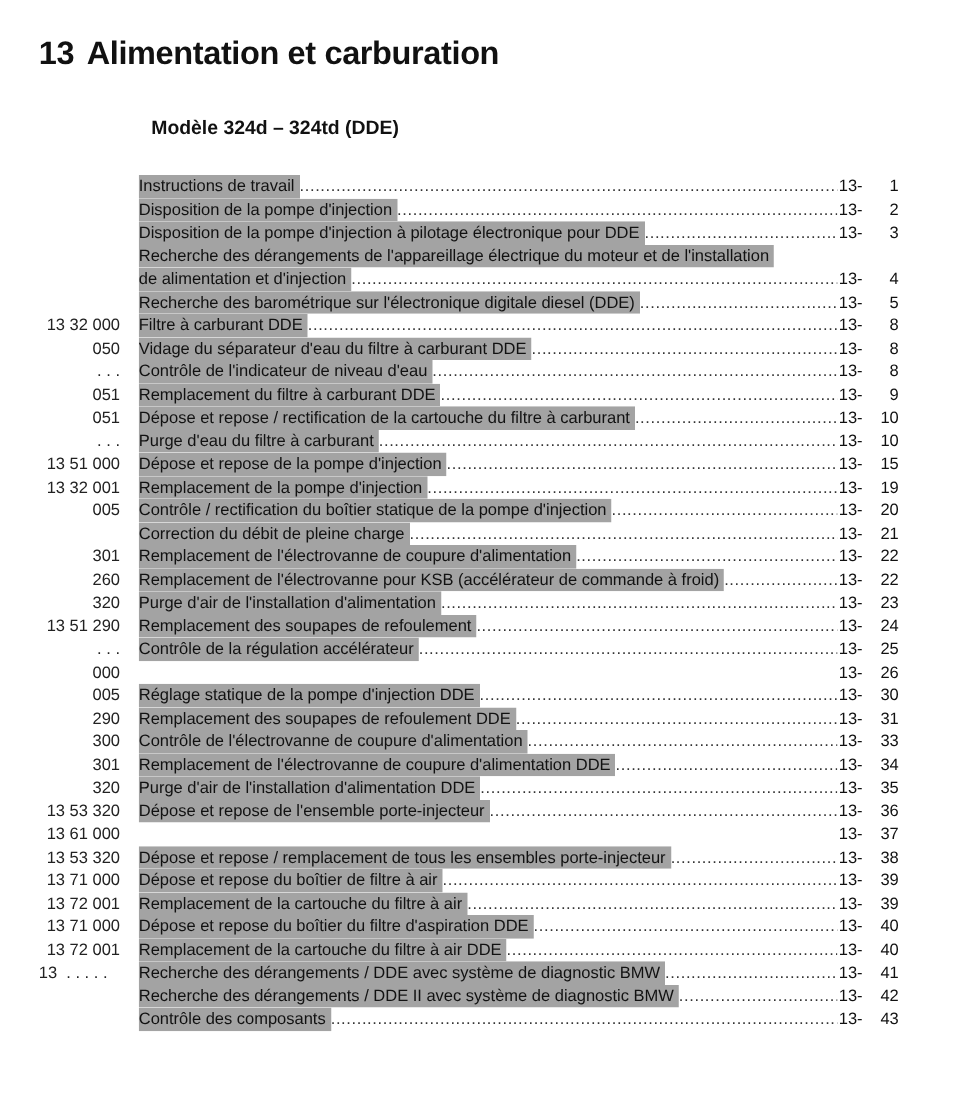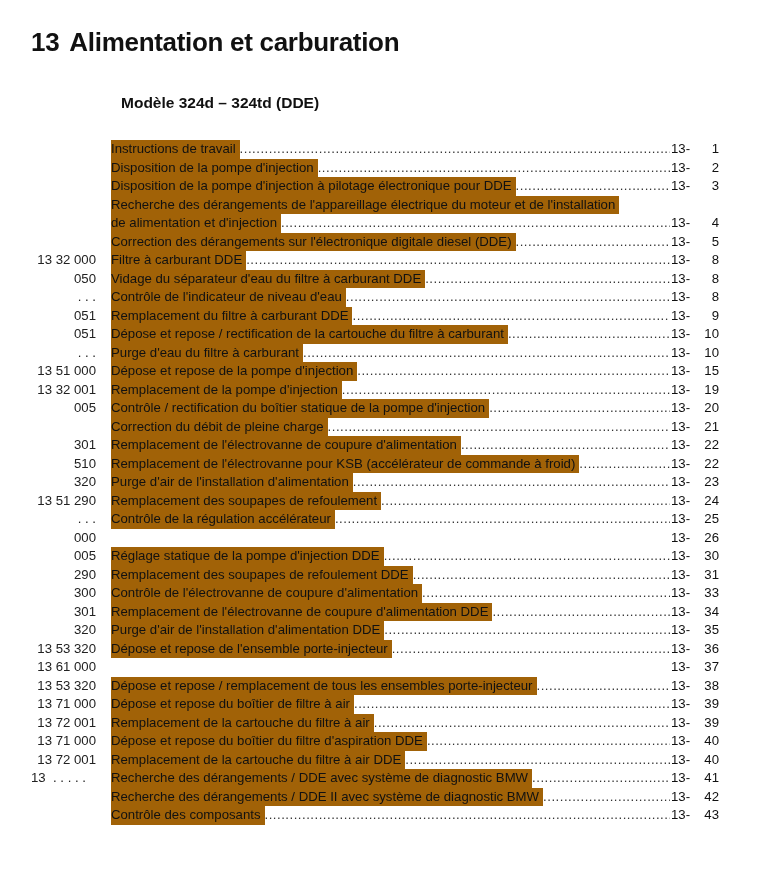--- a/index.html
+++ b/index.html
@@ -67,21 +67,21 @@
       width: 559px;
       top: 0;
       height: 18.5px;
       overflow: hidden;
       white-space: nowrap;
       display: flex;
       cursor: pointer;
     }
     .toc-entry .label {
       flex: 0 0 auto;
-      background: #a16207;
+      background: #a3a3a3;
       padding-right: 4px;
     }
     .toc-entry .leader {
       flex: 1 1 auto;
       overflow: hidden;
       color: #333;
       letter-spacing: 0.5px;
     }
     .toc-entry .leader::before {
       content: "......................................................................................................................................................................................................................................";
@@ -160,21 +160,21 @@
         <span class="label">de alimentation et d'injection</span>
         <span class="leader"></span>
       </div>
       <span class="toc-prefix">13-</span>
       <span class="toc-page">4</span>
     </div>
 
     <div class="toc-row">
       <span class="toc-code"></span>
       <div class="toc-entry">
-        <span class="label">Correction des dérangements sur l'électronique digitale diesel (DDE)</span>
+        <span class="label">Recherche des barométrique sur l'électronique digitale diesel (DDE)</span>
         <span class="leader"></span>
       </div>
       <span class="toc-prefix">13-</span>
       <span class="toc-page">5</span>
     </div>
 
     <div class="toc-row">
       <span class="toc-code">13 32 000</span>
       <div class="toc-entry">
         <span class="label">Filtre à carburant DDE</span>
@@ -278,21 +278,21 @@
       <span class="toc-code">301</span>
       <div class="toc-entry">
         <span class="label">Remplacement de l'électrovanne de coupure d'alimentation</span>
         <span class="leader"></span>
       </div>
       <span class="toc-prefix">13-</span>
       <span class="toc-page">22</span>
     </div>
 
     <div class="toc-row">
-      <span class="toc-code">510</span>
+      <span class="toc-code">260</span>
       <div class="toc-entry">
         <span class="label">Remplacement de l'électrovanne pour KSB (accélérateur de commande à froid)</span>
         <span class="leader"></span>
       </div>
       <span class="toc-prefix">13-</span>
       <span class="toc-page">22</span>
     </div>
 
     <div class="toc-row">
       <span class="toc-code">320</span>

